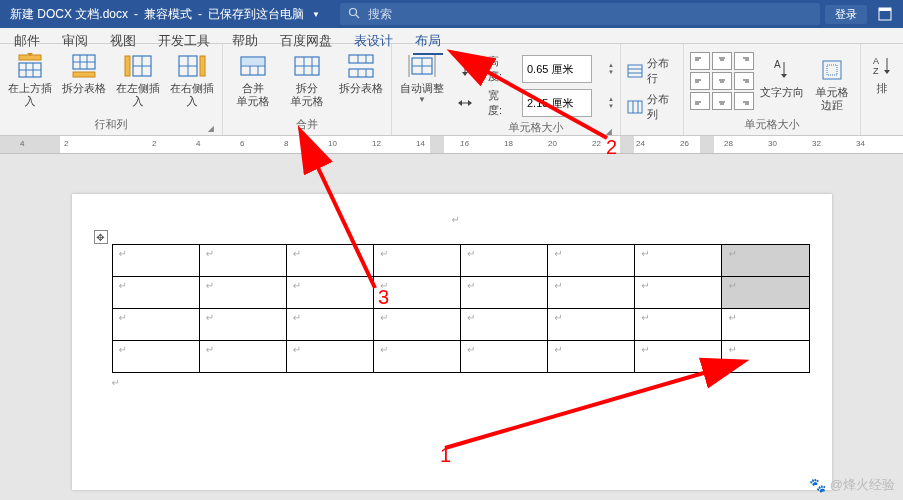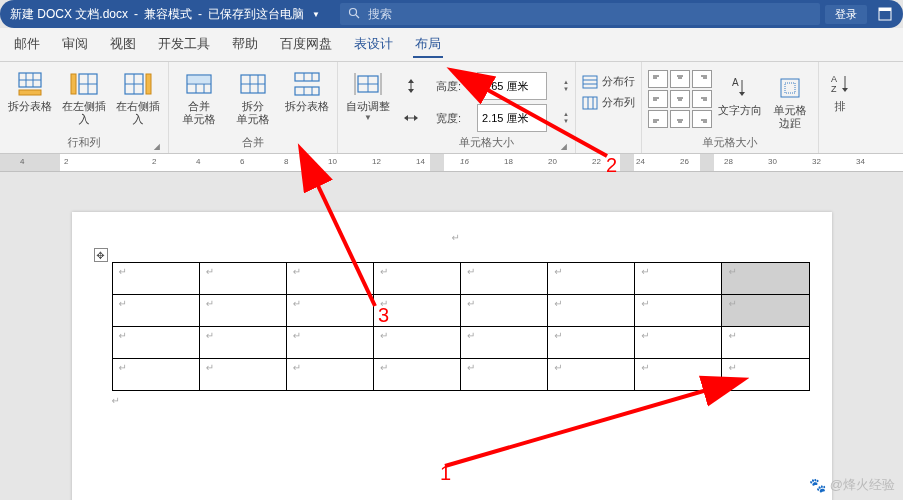--- a/index.html
+++ b/index.html
@@ -1,28 +1,28 @@
 <!DOCTYPE html>
 <html><head>
 <meta charset="utf-8">
 <style>
 * { margin: 0; padding: 0; box-sizing: border-box; font-family: "Microsoft YaHei", sans-serif; }
 body { background: #e6e6e6; width: 903px; height: 500px; overflow: hidden; position: relative; }
 
-.titlebar { background: #2b579a; height: 28px; display: flex; align-items: center; color: #fff; font-size: 12px; border-radius: 14px; }
+.titlebar { background: #2b579a; height: 28px; display: flex; align-items: center; color: #fff; font-size: 12px; }
 .titlebar .left { display: flex; align-items: center; padding-left: 10px; gap: 6px; flex: 0 0 auto; }
 .titlebar .dropdown-arrow { font-size: 8px; margin-left: 2px; }
 .titlebar .search-area { margin-left: 20px; background: #3a66a6; height: 22px; width: 480px; border-radius: 2px; display: flex; align-items: center; padding: 0 8px; gap: 8px; }
 .titlebar .search-area input { background: transparent; border: none; color: #cdd9ec; font-size: 12px; outline: none; flex: 1; }
 .titlebar .search-area input::placeholder { color: #cdd9ec; }
 .titlebar .right { margin-left: auto; display: flex; align-items: center; gap: 8px; padding-right: 8px; }
 .titlebar .btn { background: #3a66a6; padding: 2px 10px; border-radius: 2px; font-size: 11px; }
 .titlebar .winctrl { width: 20px; height: 20px; display: flex; align-items: center; justify-content: center; }
 
-.tabbar { background: #f3f3f3; height: 34px; display: flex; align-items: center; padding-left: 12px; gap: 18px; border-bottom: 1px solid #d0d0d0; font-size: 13px; color: #444; }
+.tabbar { background: #f3f3f3; height: 16px; display: flex; align-items: flex-start; padding-left: 12px; gap: 18px; border-bottom: 1px solid #d0d0d0; font-size: 13px; color: #444; }
 .tabbar .tab { padding: 4px 2px 5px; cursor: pointer; }
 .tabbar .tab.colored { color: #2b579a; }
 .tabbar .tab.active { color: #2b579a; border-bottom: 2px solid #2b579a; padding-bottom: 3px; }
 
 .ribbon { background: #f3f3f3; height: 92px; display: flex; border-bottom: 1px solid #c8c8c8; }
 .ribbon-group { border-right: 1px solid #dcdcdc; display: flex; flex-direction: column; padding: 4px 6px 0; position: relative; }
 .ribbon-group .controls { display: flex; gap: 6px; flex: 1; align-items: flex-start; }
 .ribbon-group .label { text-align: center; font-size: 11px; color: #666; padding: 2px 0 3px; position: relative; }
 .ribbon-group .launcher { position: absolute; right: 2px; bottom: 2px; font-size: 8px; color: #888; }
 
@@ -107,20 +107,33 @@
   <div class="tab">帮助</div>
   <div class="tab">百度网盘</div>
   <div class="tab colored">表设计</div>
   <div class="tab colored active">布局</div>
 </div>
 
 <div class="ribbon">
 
   <div class="ribbon-group">
     <div class="controls">
+      <div class="big-btn">
+        <span class="icon">
+            <svg class="ribbon-icon" viewBox="0 0 30 26">
+              <rect x="4" y="10" width="22" height="14" fill="none" stroke="#3a7cc2" stroke-width="1.2"></rect>
+              <line x1="4" y1="17" x2="26" y2="17" stroke="#3a7cc2"></line>
+              <line x1="11" y1="10" x2="11" y2="24" stroke="#3a7cc2"></line>
+              <line x1="18" y1="10" x2="18" y2="24" stroke="#3a7cc2"></line>
+              <rect x="4" y="2" width="22" height="5" fill="#f2b84a" stroke="#cc8a1a"></rect>
+              <polygon points="15,0 12,-3 18,-3" fill="#cc8a1a" transform="translate(0,3)"></polygon>
+            </svg>
+          </span>
+        <span class="txt">在上方插入</span>
+      </div>
       <div class="big-btn">
         <span class="icon">
             <svg class="ribbon-icon" viewBox="0 0 30 26">
               <rect x="4" y="2" width="22" height="14" fill="none" stroke="#3a7cc2" stroke-width="1.2"></rect>
               <line x1="4" y1="9" x2="26" y2="9" stroke="#3a7cc2"></line>
               <line x1="11" y1="2" x2="11" y2="16" stroke="#3a7cc2"></line>
               <line x1="18" y1="2" x2="18" y2="16" stroke="#3a7cc2"></line>
               <rect x="4" y="19" width="22" height="5" fill="#f2b84a" stroke="#cc8a1a"></rect>
             </svg>
           </span>

